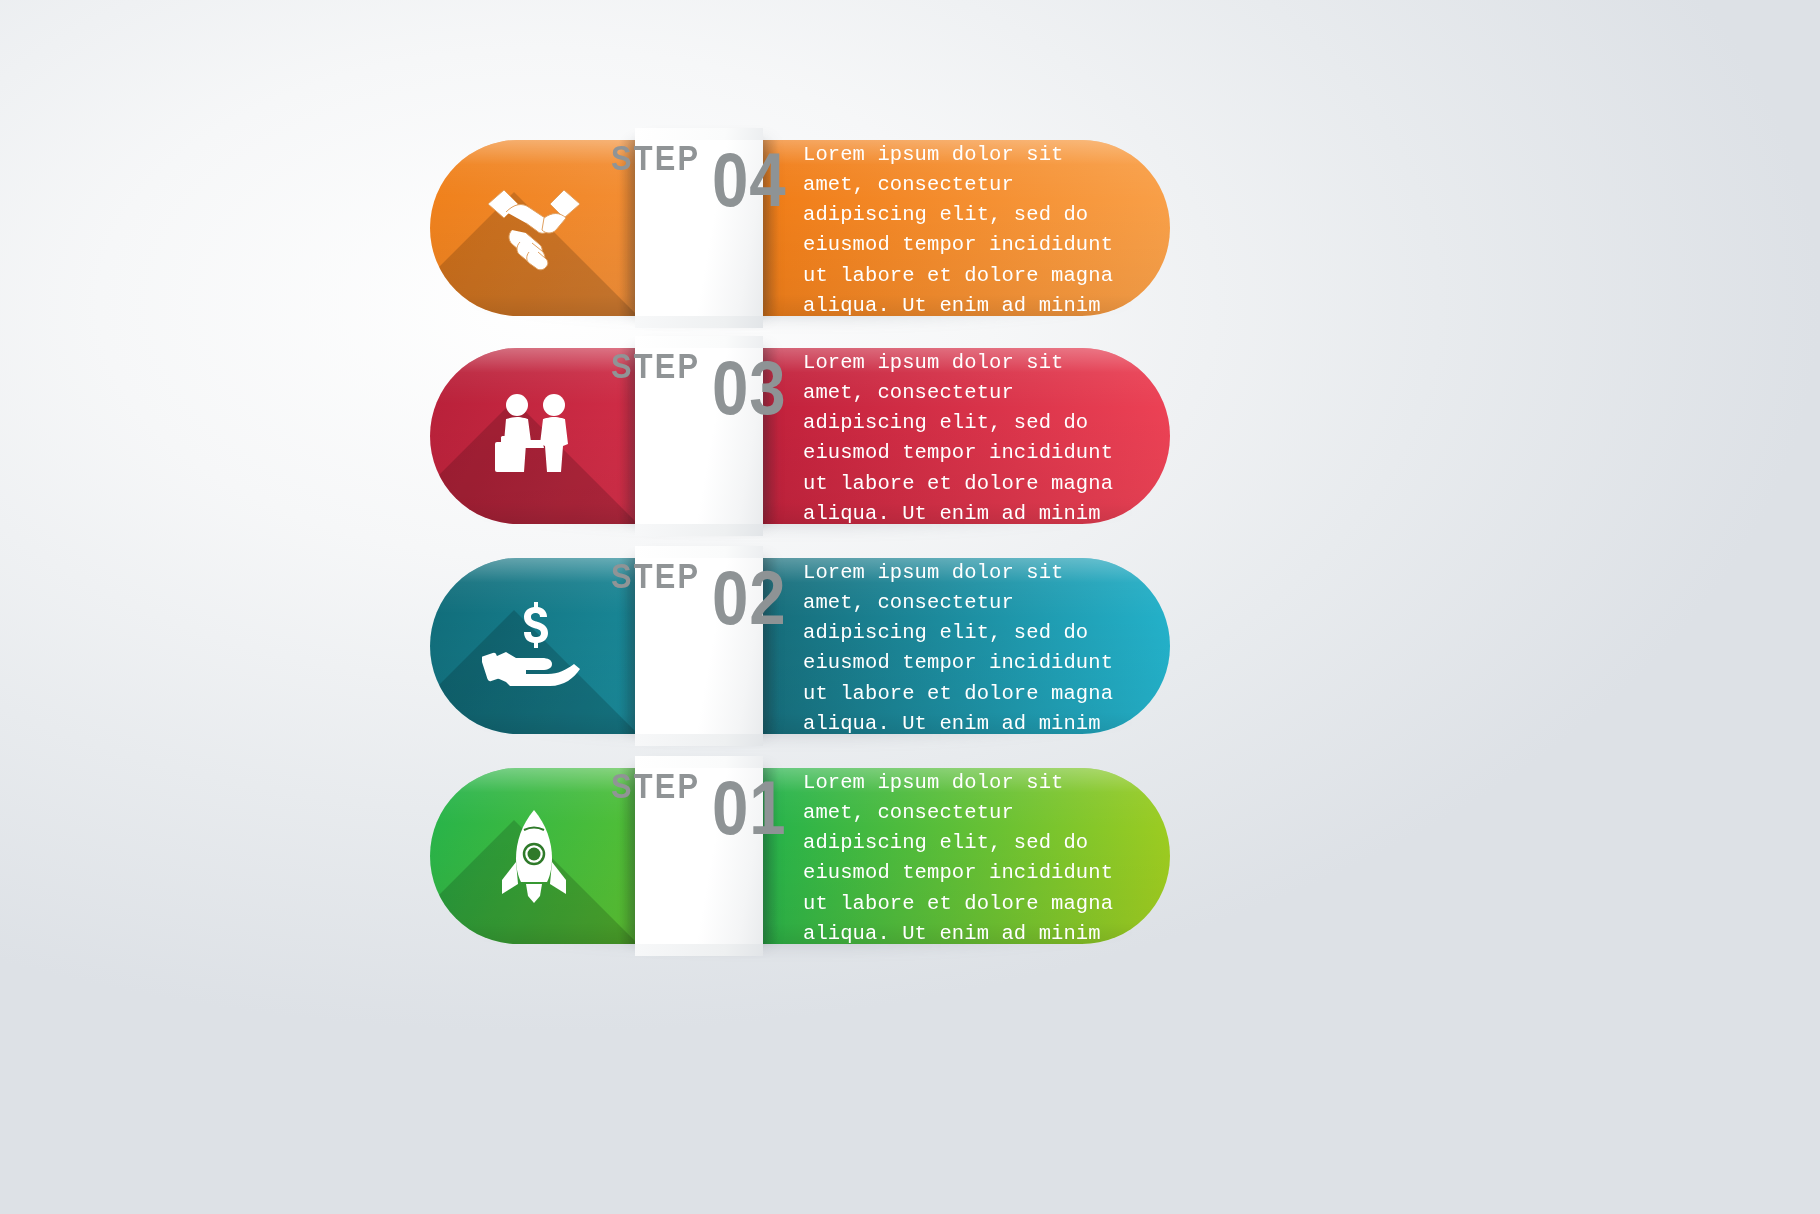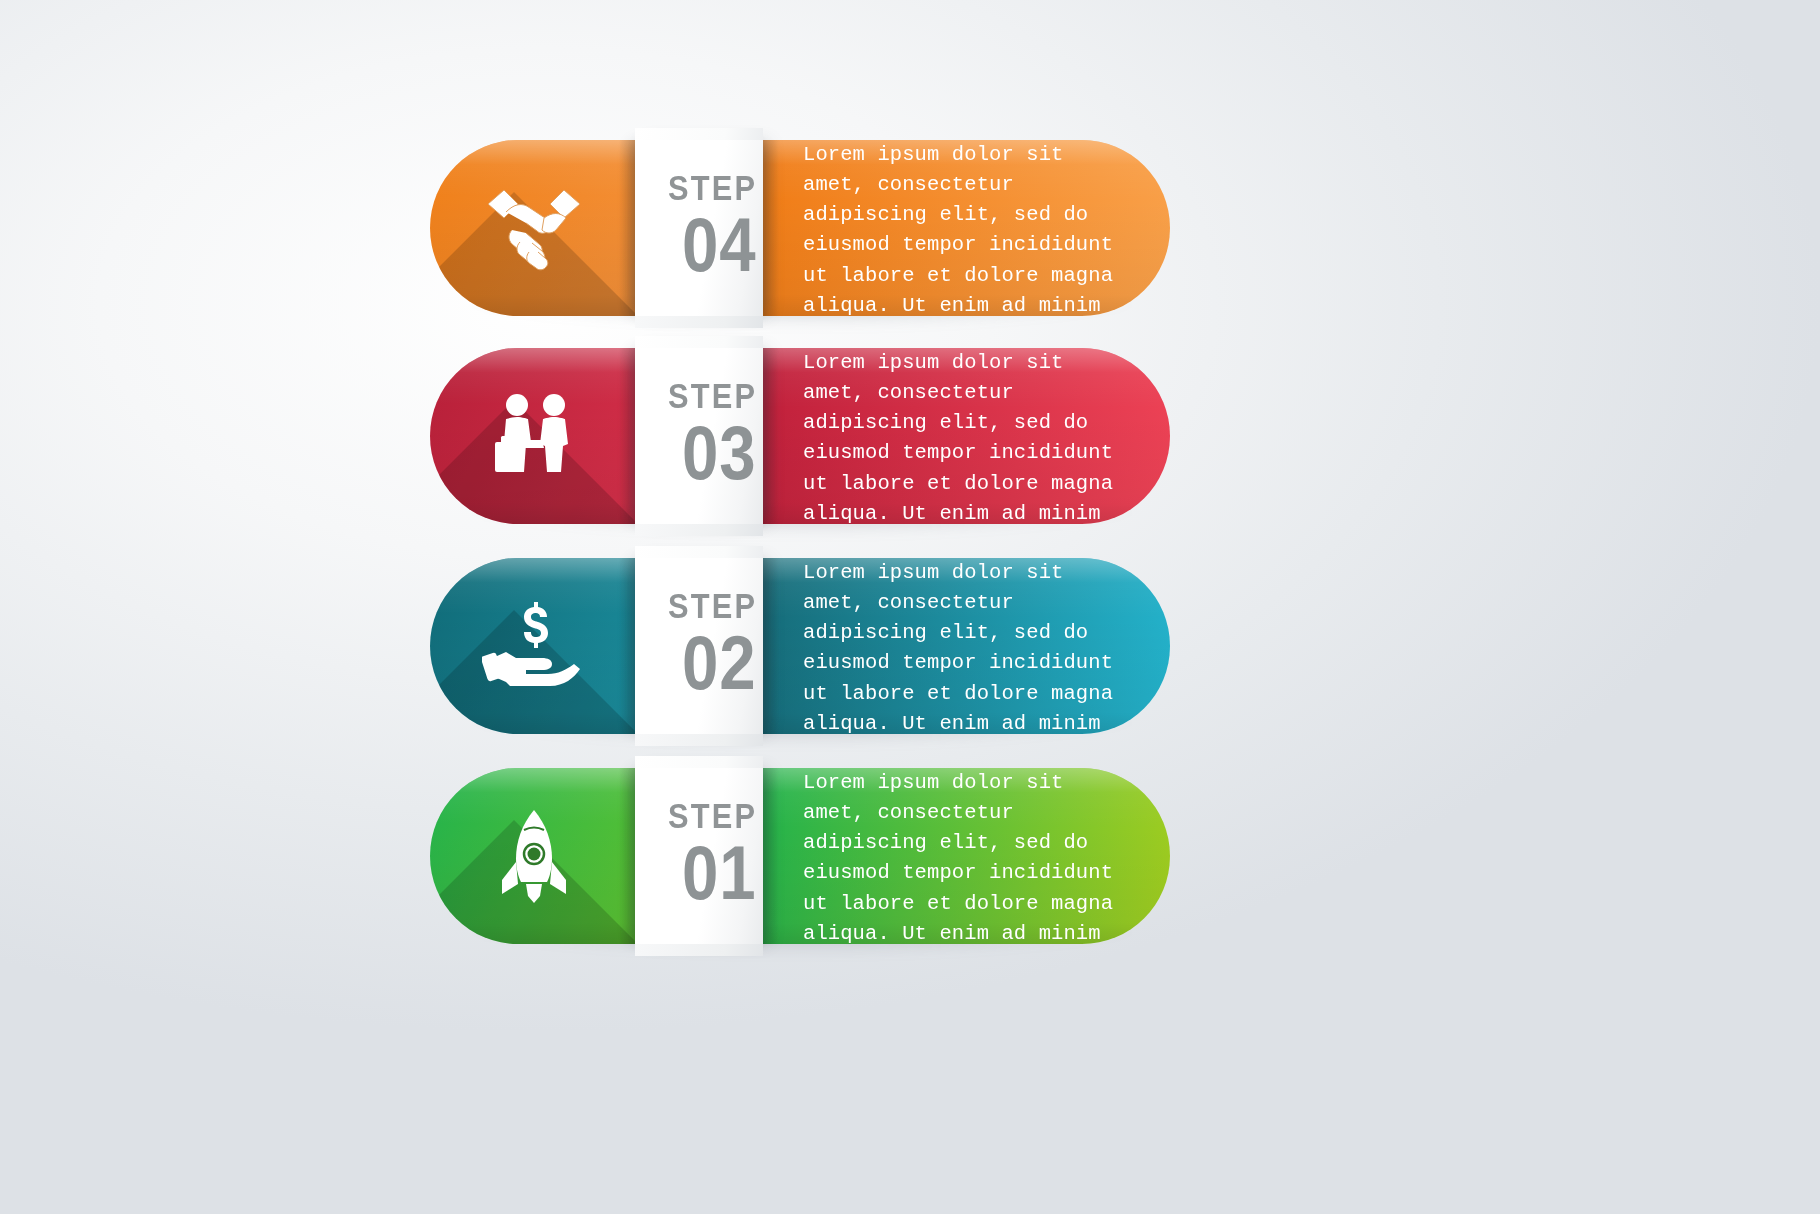--- a/index.html
+++ b/index.html
@@ -92,22 +92,22 @@
   .icon-art svg { width: 100%; height: 100%; display: block; }
 
   
   .num-pane {
     position: relative;
     width: 128px;
     flex: 0 0 128px;
     background: linear-gradient(100deg, #ffffff 0%, #ffffff 58%, #f4f5f6 84%, #e9ebed 100%);
     z-index: 6;
     display: flex;
-    flex-direction: column;
-    align-items: flex-end;
+    flex-direction: row;
+    align-items: flex-start;
     justify-content: center;
     padding-bottom: 4px;
     box-shadow: -6px 0 14px -4px rgba(60,70,82,.30), 7px 0 16px -4px rgba(60,70,82,.34);
   }
   
   .num-pane::before {
     content: "";
     position: absolute;
     left: 0; right: 0;
     top: -12px;

